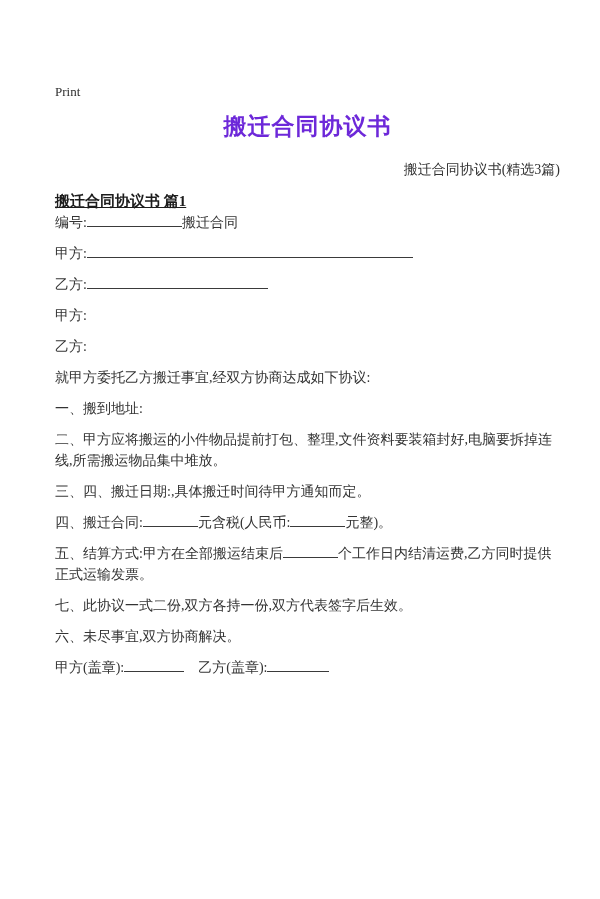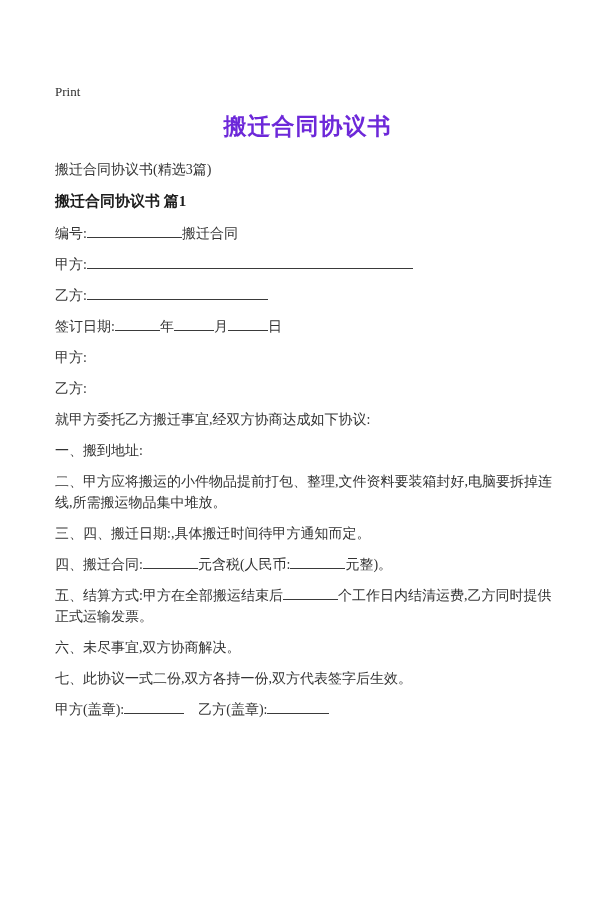--- a/index.html
+++ b/index.html
@@ -31,29 +31,31 @@
     font-weight: bold;
     color: #6d28d9;
     text-align: center;
     letter-spacing: 1px;
   }
   .doc-subtitle {
     margin-top: 17px;
     font-size: 14px;
     line-height: 21px;
     color: #333333;
+    text-align: right;
   }
   .section-heading {
     margin-top: 11px;
     font-size: 15px;
     line-height: 21px;
     font-weight: bold;
     color: #1c1c1c;
+    text-decoration: underline;
   }
-  .doc-body { margin-top: 11px; }
+  .doc-body { }
   .doc-body p {
     margin: 0 0 10px 0;
     font-size: 14px;
     line-height: 21px;
     color: #333333;
     word-break: break-all;
   }
   .blank {
     display: inline-block;
     height: 14px;
@@ -66,26 +68,25 @@
 
 <div class="page">
   <a class="print-link">Print</a>
   <h1 class="doc-title">搬迁合同协议书</h1>
   <div class="doc-subtitle">搬迁合同协议书(精选3篇)</div>
   <div class="section-heading">搬迁合同协议书 篇1</div>
   <div class="doc-body" id="doc-body">
       <p><span>编号:</span><span class="blank" style="width: 95px;"></span><span>搬迁合同</span></p>
       <p><span>甲方:</span><span class="blank" style="width: 326px;"></span></p>
       <p><span>乙方:</span><span class="blank" style="width: 181px;"></span></p>
-      <p><span>签订日期:</span><span class="blank" style="width: 45px;"></span><span>年</span><span class="blank" style="width: 40px;"></span><span>月</span><span class="blank" style="width: 40px;"></span><span>日</span></p>
       <p><span>甲方:</span></p>
       <p><span>乙方:</span></p>
       <p><span>就甲方委托乙方搬迁事宜,经双方协商达成如下协议:</span></p>
       <p><span>一、搬到地址:</span></p>
       <p><span>二、甲方应将搬运的小件物品提前打包、整理,文件资料要装箱封好,电脑要拆掉连线,所需搬运物品集中堆放。</span></p>
       <p><span>三、四、搬迁日期:,具体搬迁时间待甲方通知而定。</span></p>
       <p><span>四、搬迁合同:</span><span class="blank" style="width: 55px;"></span><span>元含税(人民币:</span><span class="blank" style="width: 55px;"></span><span>元整)。</span></p>
       <p><span>五、结算方式:甲方在全部搬运结束后</span><span class="blank" style="width: 55px;"></span><span>个工作日内结清运费,乙方同时提供正式运输发票。</span></p>
+      <p><span>七、此协议一式二份,双方各持一份,双方代表签字后生效。</span></p>
       <p><span>六、未尽事宜,双方协商解决。</span></p>
-      <p><span>七、此协议一式二份,双方各持一份,双方代表签字后生效。</span></p>
       <p><span>甲方(盖章):</span><span class="blank" style="width: 60px;"></span><span>　乙方(盖章):</span><span class="blank" style="width: 62px;"></span></p>
     </div>
 </div>
 
 </body></html>

